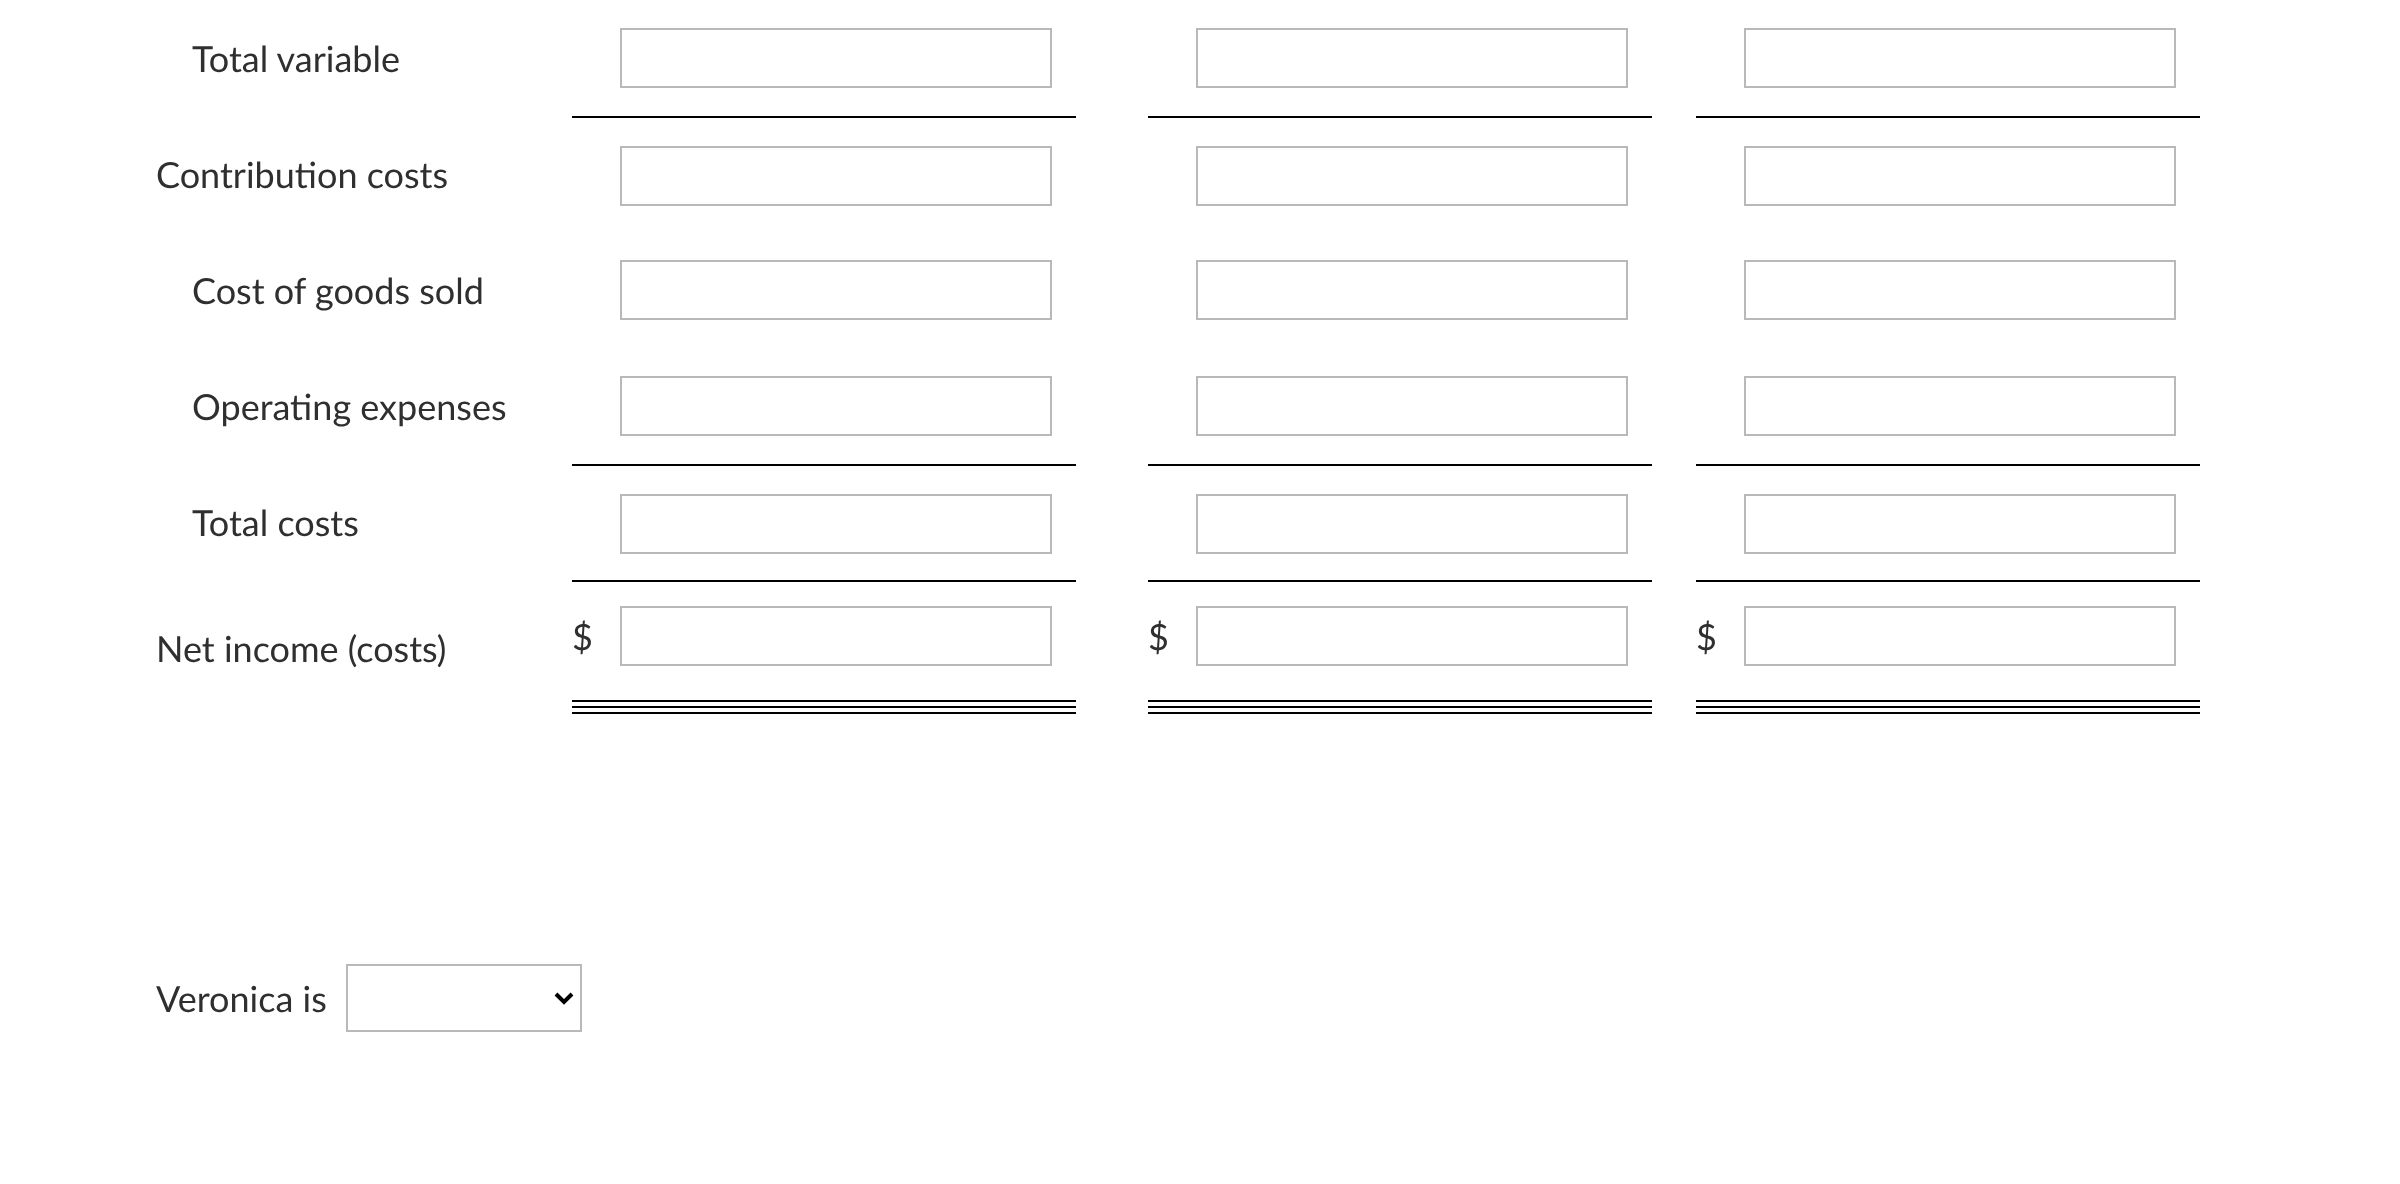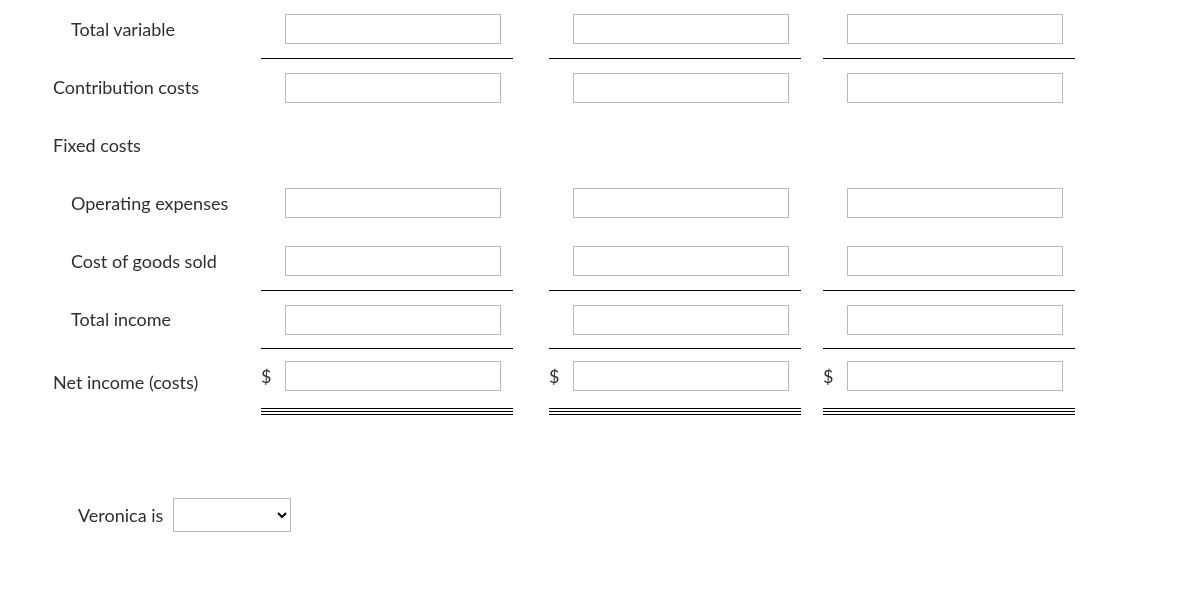--- a/index.html
+++ b/index.html
@@ -7,21 +7,21 @@
     margin: 0; padding: 0;
     font-family: "Lato", "Helvetica Neue", Arial, sans-serif;
     font-size: 18px;
     color: #2f2f2f;
     background: #fff;
   }
   .page {
     width: 1200px;
     height: 592px;
     position: relative;
-    padding-left: 53px;
+    padding-left: 78px;
   }
   table.fin {
     border-collapse: collapse;
     border-spacing: 0;
   }
   td { padding: 0; vertical-align: middle; }
   .label-cell { height: 58px; width: 208px; }
   .label-cell.indent1 { padding-left: 18px; }
   .label-cell.indent0 { padding-left: 0; }
 
@@ -66,21 +66,21 @@
   }
   tr.row-net .col-td > .dbl2 {
     border-bottom: 1px solid #000;
     height: 3px;
   }
 
   
   .sentence {
     position: absolute;
     left: 78px;
-    bottom: 60px;
+    bottom: 76px;
     display: flex;
     align-items: center;
     gap: 10px;
   }
   select.sel {
     width: 118px;
     height: 34px;
     border: 1px solid #b9b9b9;
     background: #fff;
     font-size: 15px;
@@ -143,27 +143,43 @@
           </td>
       <td></td>
       <td class="col-td">
             <div class="col-inner">
               <span class="prefix"></span>
               <input class="txt" value="" style="">
             </div>
           </td>
     </tr>
 
+
     <tr>
-      <td class="label-cell indent0"><span>Fixed costs</span></td>
-      <td></td>
-          <td></td>
-          <td></td>
-          <td></td>
-          <td></td>
+      <td class="label-cell indent1"><span>Cost of goods sold</span></td>
+      <td class="col-td">
+            <div class="col-inner">
+              <span class="prefix"></span>
+              <input class="txt" value="" style="">
+            </div>
+          </td>
+      <td></td>
+      <td class="col-td">
+            <div class="col-inner">
+              <span class="prefix"></span>
+              <input class="txt" value="" style="">
+            </div>
+          </td>
+      <td></td>
+      <td class="col-td">
+            <div class="col-inner">
+              <span class="prefix"></span>
+              <input class="txt" value="" style="">
+            </div>
+          </td>
     </tr>
 
     <tr>
       <td class="label-cell indent1"><span>Operating expenses</span></td>
       <td class="col-td">
             <div class="col-inner">
               <span class="prefix"></span>
               <input class="txt" value="" style="">
             </div>
           </td>
@@ -176,46 +192,22 @@
           </td>
       <td></td>
       <td class="col-td">
             <div class="col-inner">
               <span class="prefix"></span>
               <input class="txt" value="" style="">
             </div>
           </td>
     </tr>
 
-    <tr>
-      <td class="label-cell indent1"><span>Cost of goods sold</span></td>
-      <td class="col-td">
-            <div class="col-inner">
-              <span class="prefix"></span>
-              <input class="txt" value="" style="">
-            </div>
-          </td>
-      <td></td>
-      <td class="col-td">
-            <div class="col-inner">
-              <span class="prefix"></span>
-              <input class="txt" value="" style="">
-            </div>
-          </td>
-      <td></td>
-      <td class="col-td">
-            <div class="col-inner">
-              <span class="prefix"></span>
-              <input class="txt" value="" style="">
-            </div>
-          </td>
-    </tr>
-
     <tr class="row-total-fixed">
-      <td class="label-cell indent1"><span>Total income</span></td>
+      <td class="label-cell indent1"><span>Total costs</span></td>
       <td class="col-td">
             <div class="col-inner">
               <span class="prefix"></span>
               <input class="txt" value="" style="">
             </div>
           </td>
       <td></td>
       <td class="col-td">
             <div class="col-inner">
               <span class="prefix"></span>

